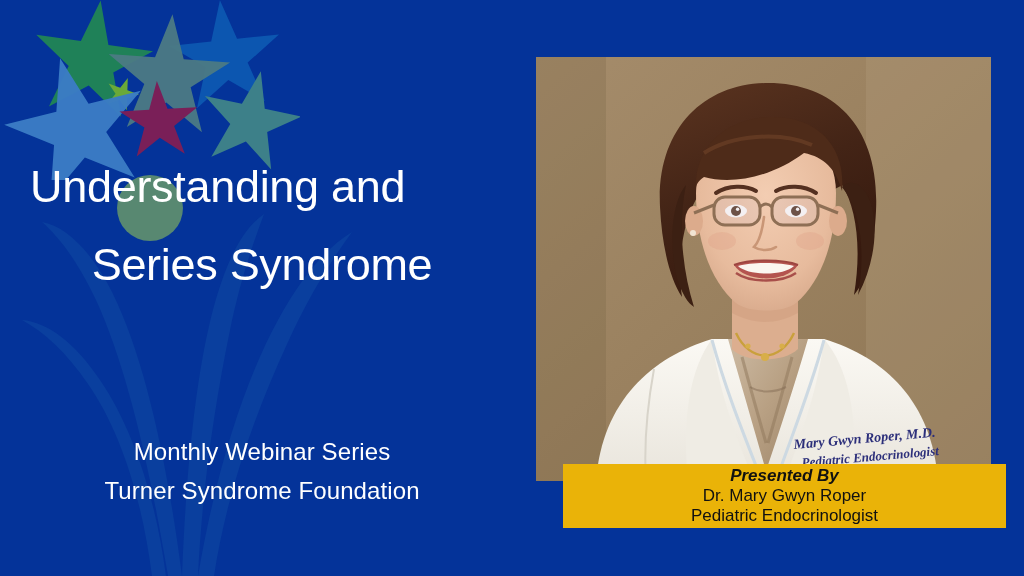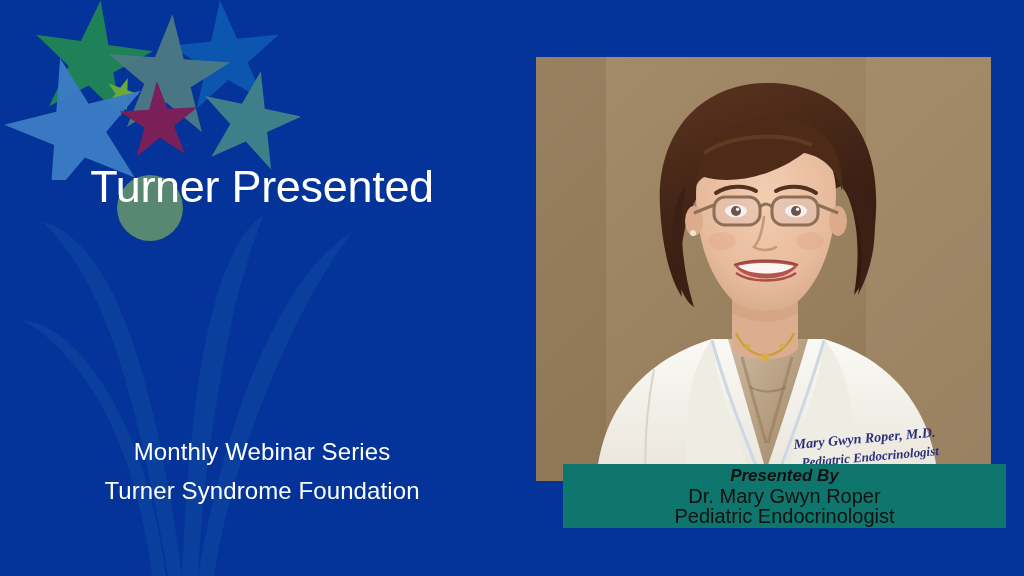--- a/index.html
+++ b/index.html
@@ -69,30 +69,30 @@
     overflow: hidden;
     background: #9d8463;
   }
   .photo-svg { display: block; width: 455px; height: 424px; }
 
   
   .caption-box {
     position: absolute;
     left: 563px; top: 464px;
     width: 443px; height: 64px;
-    background: #0f766e;
+    background: #eab308;
     color: #111111;
     display: flex;
     flex-direction: column;
     align-items: center;
     justify-content: center;
     box-sizing: border-box;
     padding: 2px 0 3px 0;
   }
-  .cap-line { font-size: 20px; line-height: 20px; white-space: nowrap; }
+  .cap-line { font-size: 17px; line-height: 20px; white-space: nowrap; }
   .cap-line.presented { font-style: italic; font-weight: 600; font-size: 17px; }
 </style>
 </head>
 <body>
 
 <div class="slide">
 
   <svg class="watermark" viewBox="0 0 1024 576" preserveAspectRatio="none">
     <g fill="#0a3f9e">
       <path d="M168 576 C150 470 128 370 96 300 C78 262 60 238 42 222
@@ -130,21 +130,22 @@
     </g>
     <g>
       <use href="#starPath" transform="translate(250,122) rotate(12) scale(52)" fill="#3d8089"></use>
     </g>
     <g>
       <use href="#starPath" transform="translate(159,122) rotate(-3) scale(41)" fill="#7a1f58"></use>
     </g>
   </svg>
 
   <div class="title-block">
-    <div class="title-line">Turner Presented</div>
+    <div class="title-line l1">Understanding and</div>
+    <div class="title-line">Series Syndrome</div>
   </div>
 
   <div class="subtitle-block">
     <div class="subtitle-line">Monthly Webinar Series</div>
     <div class="subtitle-line">Turner Syndrome Foundation</div>
   </div>
 
   <div class="photo-frame">
     <svg class="photo-svg" viewBox="0 0 455 424" preserveAspectRatio="xMidYMid slice">
       <defs>

